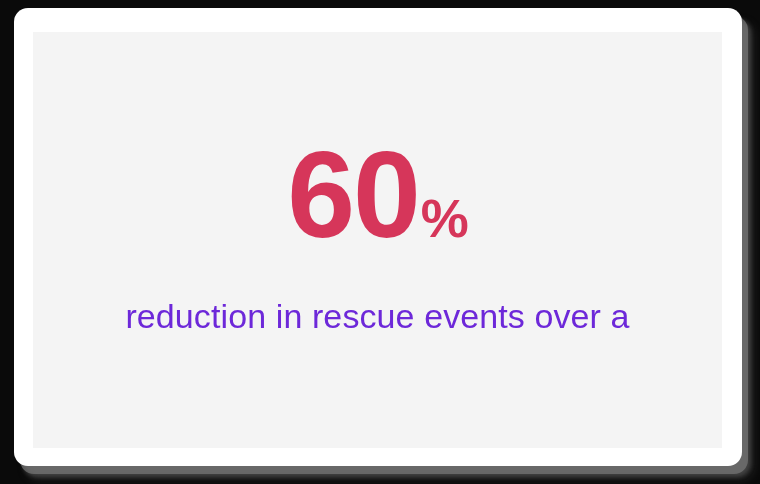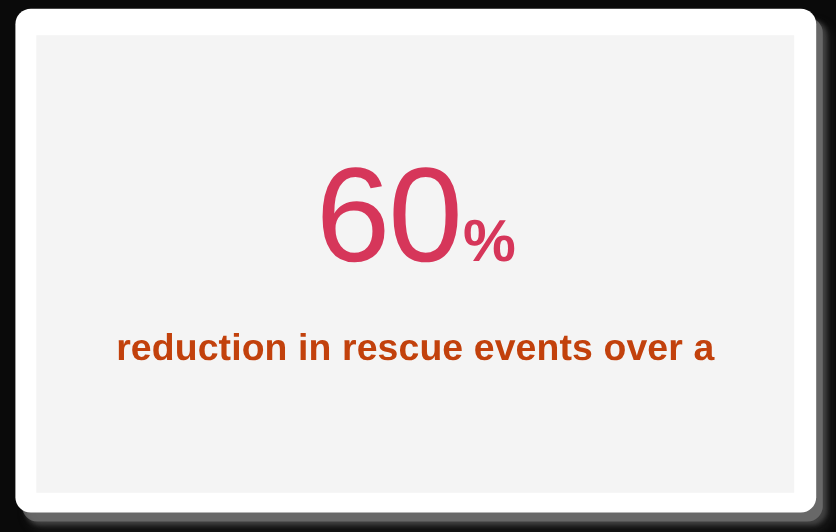--- a/index.html
+++ b/index.html
@@ -65,37 +65,37 @@
     display: block;
     color: #d6365a;
     line-height: 1;
     letter-spacing: -2px;
     white-space: nowrap;
     margin-bottom: 34px;
   }
 
   .stat-number {
     font-size: 122px;
-    font-weight: 400;
+    font-weight: 700;
     vertical-align: baseline;
   }
 
   .stat-unit {
     font-size: 54px;
     font-weight: 700;
     letter-spacing: -1px;
     vertical-align: baseline;
     margin-left: 2px;
   }
 
   
   .caption {
-    color: #c2410c;
+    color: #6d28d9;
     font-size: 34px;
-    font-weight: 700;
+    font-weight: 400;
     line-height: 52px;
     letter-spacing: 0.1px;
   }
 
   .caption-line {
     display: block;
     white-space: nowrap;
   }
 
   .footnote-marker {

